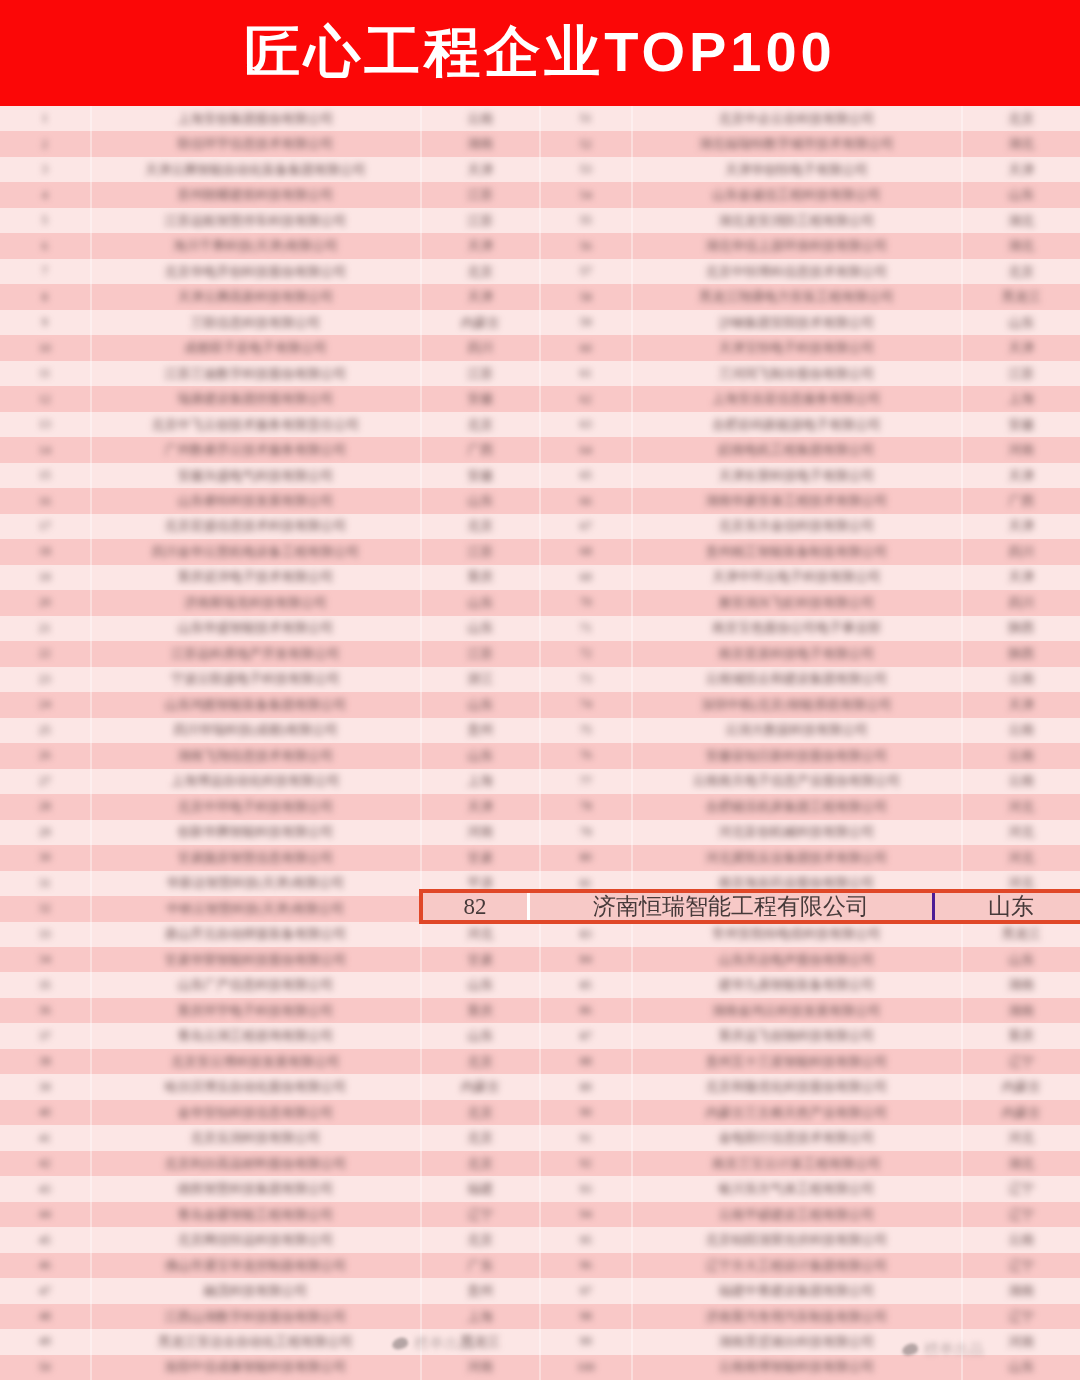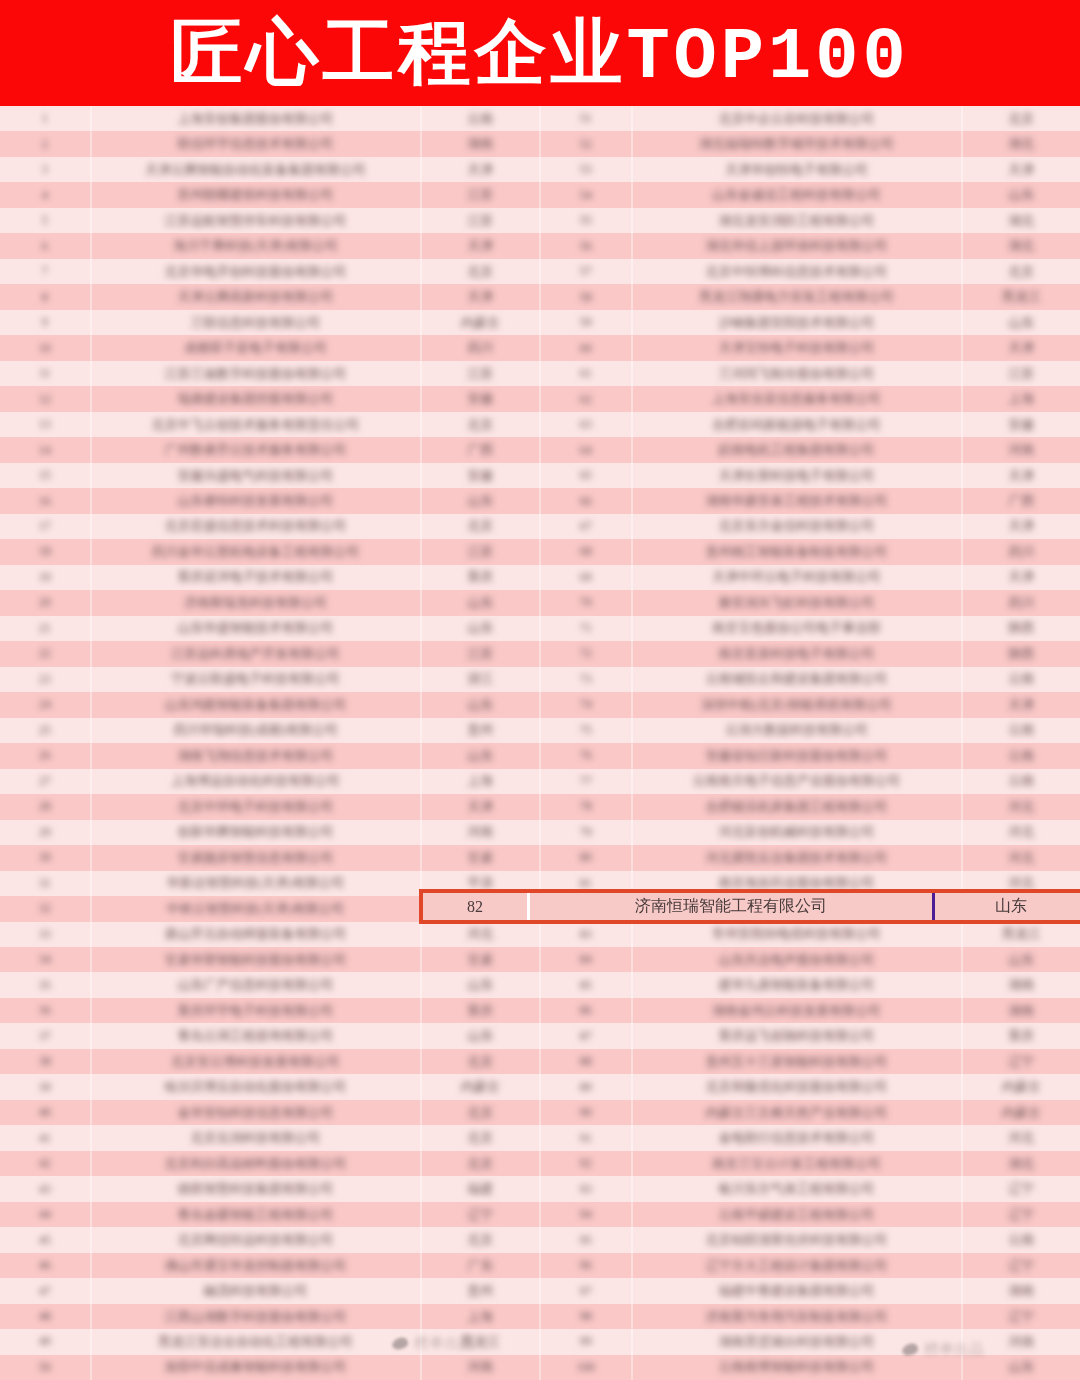--- a/index.html
+++ b/index.html
@@ -17,25 +17,25 @@
     position: absolute;
     left: 0; top: 0;
     width: 1080px; height: 106px;
     background: #fb0707;
     display: flex;
     align-items: center;
     justify-content: center;
   }
   .banner-title {
     color: #ffffff;
-    font-size: 72px;
+    font-size: 56px;
     font-weight: bold;
     letter-spacing: 4px;
     white-space: nowrap;
-    font-family: Liberation Mono, monospace;
+    font-family: Liberation Sans, sans-serif;
   }
 
   
   .table {
     position: absolute;
     left: 0; top: 106px;
     width: 1080px; height: 1274px;
     display: flex;
     flex-direction: column;
   }
@@ -72,21 +72,21 @@
     box-sizing: border-box;
     display: flex;
     z-index: 5;
   }
   .h-cell {
     display: flex;
     align-items: center;
     justify-content: center;
     color: #463a3a;
     font-family: "Liberation Serif", "DejaVu Serif", serif;
-    font-size: 16px;
+    font-size: 23px;
     white-space: nowrap;
   }
   .h-rank    { width: 104px; border-right: 3px solid #ffffff; }
   .h-company { width: 402px; border-right: 3px solid #4c1d95; }
   .h-prov    { flex: 1; }
 
   
   .watermark {
     position: absolute;
     display: flex;

